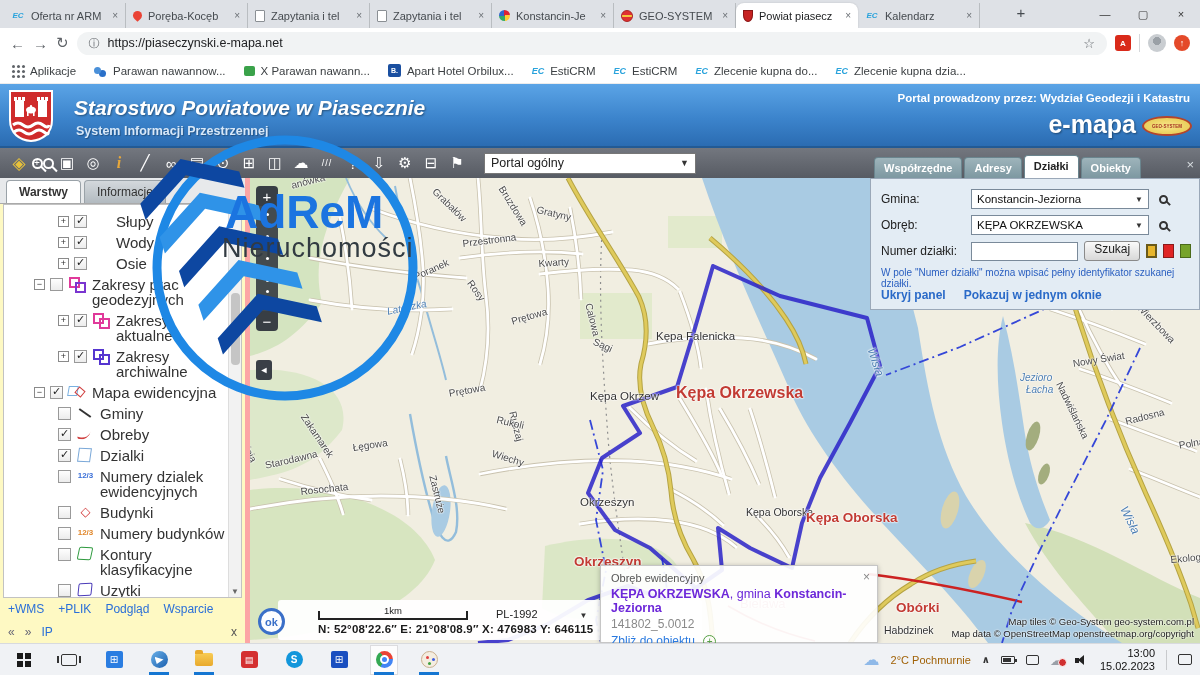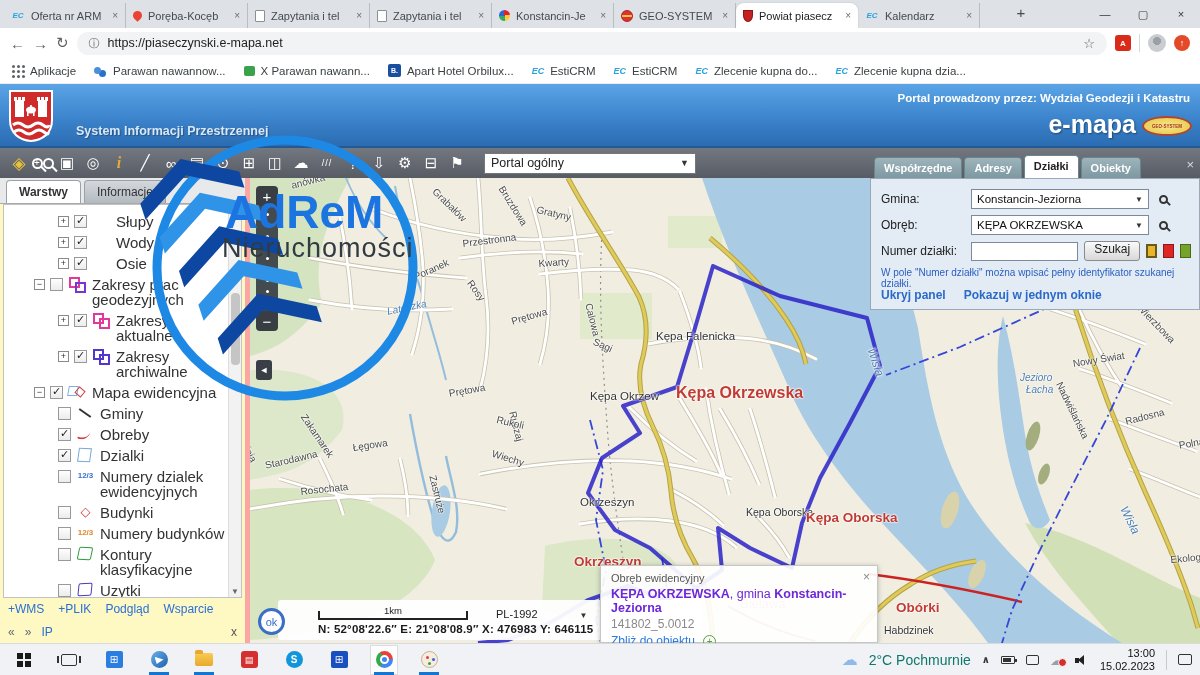--- a/index.html
+++ b/index.html
@@ -123,21 +123,21 @@
   .collapse{position:absolute;left:6px;top:182px;width:16px;height:20px;background:rgba(42,48,58,.92);color:#fff;font-size:9px;display:flex;align-items:center;justify-content:center;border-radius:3px;z-index:25}
   .bbar{position:absolute;left:28px;top:422px;width:424px;height:40px;background:rgba(255,255,255,.94);border-radius:3px;z-index:20;padding:3px 8px 0 40px}
   .brow1{display:flex;align-items:flex-end;gap:28px;height:17px}
   .scale{width:150px;height:12px;border-bottom:2px solid #222;position:relative}
   .scale::before,.scale::after{content:'';position:absolute;bottom:0;width:2px;height:7px;background:#222}
   .scale::before{left:0}.scale::after{right:0}
   .scale span{position:absolute;left:0;right:0;top:-3px;text-align:center;font-size:9.5px;color:#222}
   .crs{font-size:11px;color:#222}
   .crs-car{font-size:8px;color:#333;margin-left:14px}
   .brow2{font-size:11.5px;font-weight:bold;color:#1a1a1a;margin-top:3px;letter-spacing:.2px}
-  .okbtn{position:absolute;left:8px;top:430px;width:27px;height:27px;border-radius:50%;background:#fdfdff;border:3px solid #3a6fc8;color:#3a6fc8;font-weight:normal;font-size:11px;display:flex;align-items:center;justify-content:center;z-index:22}
+  .okbtn{position:absolute;left:8px;top:430px;width:27px;height:27px;border-radius:50%;background:#fdfdff;border:3px solid #3a6fc8;color:#3a6fc8;font-weight:bold;font-size:11px;display:flex;align-items:center;justify-content:center;z-index:22}
   .popup{position:absolute;left:350px;top:387px;width:278px;height:78px;background:rgba(255,255,255,.92);border:1px solid #c6c6c6;box-shadow:0 1px 5px rgba(0,0,0,.25);z-index:30;padding:6px 10px}
   .popup .p-close{position:absolute;right:7px;top:4px;color:#888;font-size:12px}
   .p-title{font-size:11px;color:#555}
   .p-name{font-size:12.5px;color:#6d28d9;margin-top:3px}
   .p-name b{font-weight:bold}
   .p-id{font-size:12px;color:#8a8a8a;margin-top:2px}
   .p-link{font-size:12px;color:#2a7ae0;margin-top:3px;display:flex;align-items:center;gap:8px}
   .p-plus{width:13px;height:13px;border:1.5px solid #55a044;border-radius:50%;color:#55a044;font-size:10px;line-height:11px;text-align:center}
   .attr{position:absolute;right:6px;bottom:3px;text-align:right;font-size:9.5px;line-height:12px;color:#1a1a1a;text-shadow:0 0 2px #fff,0 0 2px #fff;z-index:15}
 
@@ -183,21 +183,21 @@
   .tk-folder::before{content:'';position:absolute;left:0;top:-3px;width:8px;height:4px;background:#e8a92c;border-radius:2px 2px 0 0}
   .tk-book{width:17px;height:17px;background:#d43030;border-radius:3px;color:#fff;font-size:9px}
   .tk-skype{width:17px;height:17px;background:#1296db;border-radius:50%;color:#fff;font-weight:bold;font-size:10px}
   .tk-tile{width:17px;height:17px;background:#1a4fc0;border-radius:2px;color:#fff;font-size:10px}
   .tk-chrome{width:17px;height:17px;border-radius:50%;background:conic-gradient(from -30deg,#ea4335 0 33%,#4285f4 0 66%,#34a853 0);position:relative}
   .tk-chrome::after{content:'';position:absolute;inset:4px;background:#4285f4;border:2px solid #fff;border-radius:50%}
   .tk-paint{width:17px;height:17px;border-radius:50%;background:#f4ede0;border:1px solid #caaf8f;position:relative}
   .tk-paint::after{content:'';position:absolute;left:4px;top:4px;width:3px;height:3px;border-radius:50%;background:#e04040;box-shadow:6px 2px 0 #4060e0,2px 6px 0 #40a040}
   .tray{margin-left:auto;display:flex;align-items:center;gap:11px;padding-right:8px;color:#222}
   .wx-ic{font-size:16px;color:#8fb9e8}
-  .wx-t{font-size:14px;color:#0f766e}
+  .wx-t{font-size:11px;color:#a16207}
   .tr-chev{font-size:10px;font-weight:bold;color:#333}
   .tr-batt{width:14px;height:8px;border:1px solid #333;border-radius:1px;position:relative}
   .tr-batt::before{content:'';position:absolute;left:1px;top:1px;bottom:1px;width:8px;background:#333}
   .tr-batt::after{content:'';position:absolute;right:-3px;top:2px;width:2px;height:3px;background:#333}
   .tr-disp{width:13px;height:10px;border:1.5px solid #333;border-radius:2px}
   .tr-cloud{font-size:14px;color:#9aa0a8;position:relative}
   .tr-cloud::after{content:'';position:absolute;right:-3px;bottom:1px;width:7px;height:7px;background:#d03030;border-radius:50%;border:1px solid #fff}
   .tr-spk{width:14px;height:12px;position:relative}
   .tr-spk::before{content:'';position:absolute;left:0;top:4px;width:4px;height:5px;background:#222}
   .tr-spk::after{content:'';position:absolute;left:3px;top:1px;border-top:5.5px solid transparent;border-bottom:5.5px solid transparent;border-right:6px solid #222}
@@ -337,20 +337,21 @@
       <rect x="29" y="7" width="3" height="4" fill="#fff"></rect>
       <rect x="33" y="7" width="3" height="4" fill="#fff"></rect>
       <rect x="37" y="7" width="3" height="4" fill="#fff"></rect>
     <ellipse cx="23" cy="20" rx="5" ry="3.4" fill="#fff"></ellipse>
       <rect x="19" y="21" width="1.6" height="5" fill="#fff"></rect>
       <rect x="25" y="21" width="1.6" height="5" fill="#fff"></rect>
       <rect x="22" y="15.2" width="2" height="3" fill="#fff"></rect>
     <path d="M5,35 Q10,31 15,35 T25,35 T35,35 T41,35" stroke="#fff" stroke-width="3" fill="none"></path>
     <path d="M6,42 Q11,38 16,42 T26,42 T36,42 T40,42" stroke="#fff" stroke-width="3" fill="none"></path>
   </svg>
+  <div class="h-title">Starostwo Powiatowe w Piasecznie</div>
   <div class="h-sub">System Informacji Przestrzennej</div>
   <div class="h-note">Portal prowadzony przez: Wydział Geodezji i Katastru</div>
   <div class="h-brand">e-mapa</div>
   <div class="h-badge">GEO-SYSTEM</div>
 </div>
 
 <div class="toolbar">
   <div style="display:flex;align-items:center">
 
   <span class="ti ti-layers">◈</span>
@@ -718,20 +719,24 @@
     <span class="p-close">×</span>
     <div class="p-title">Obręb ewidencyjny</div>
     <div class="p-name"><b>KĘPA OKRZEWSKA</b><span>, gmina </span><b>Konstancin-Jeziorna</b></div>
     <div class="p-id">141802_5.0012</div>
     <div class="p-link">
         <span>Zbliż do obiektu</span>
         <span class="p-plus">+</span>
       </div>
   </div>
 
+  <div class="attr">
+    <div>Map tiles © Geo-System geo-system.com.pl</div>
+    <div>Map data © OpenStreetMap openstreetmap.org/copyright</div>
+  </div>
 </div>
 
 <div class="ptabs">
   <div style="display:flex;align-items:flex-end;gap:2px">
 
   <div class="ptab"><span>Współrzędne</span></div>
       <div class="ptab"><span>Adresy</span></div>
       <div class="ptab active"><span>Działki</span></div>
       <div class="ptab"><span>Obiekty</span></div>
     </div>

